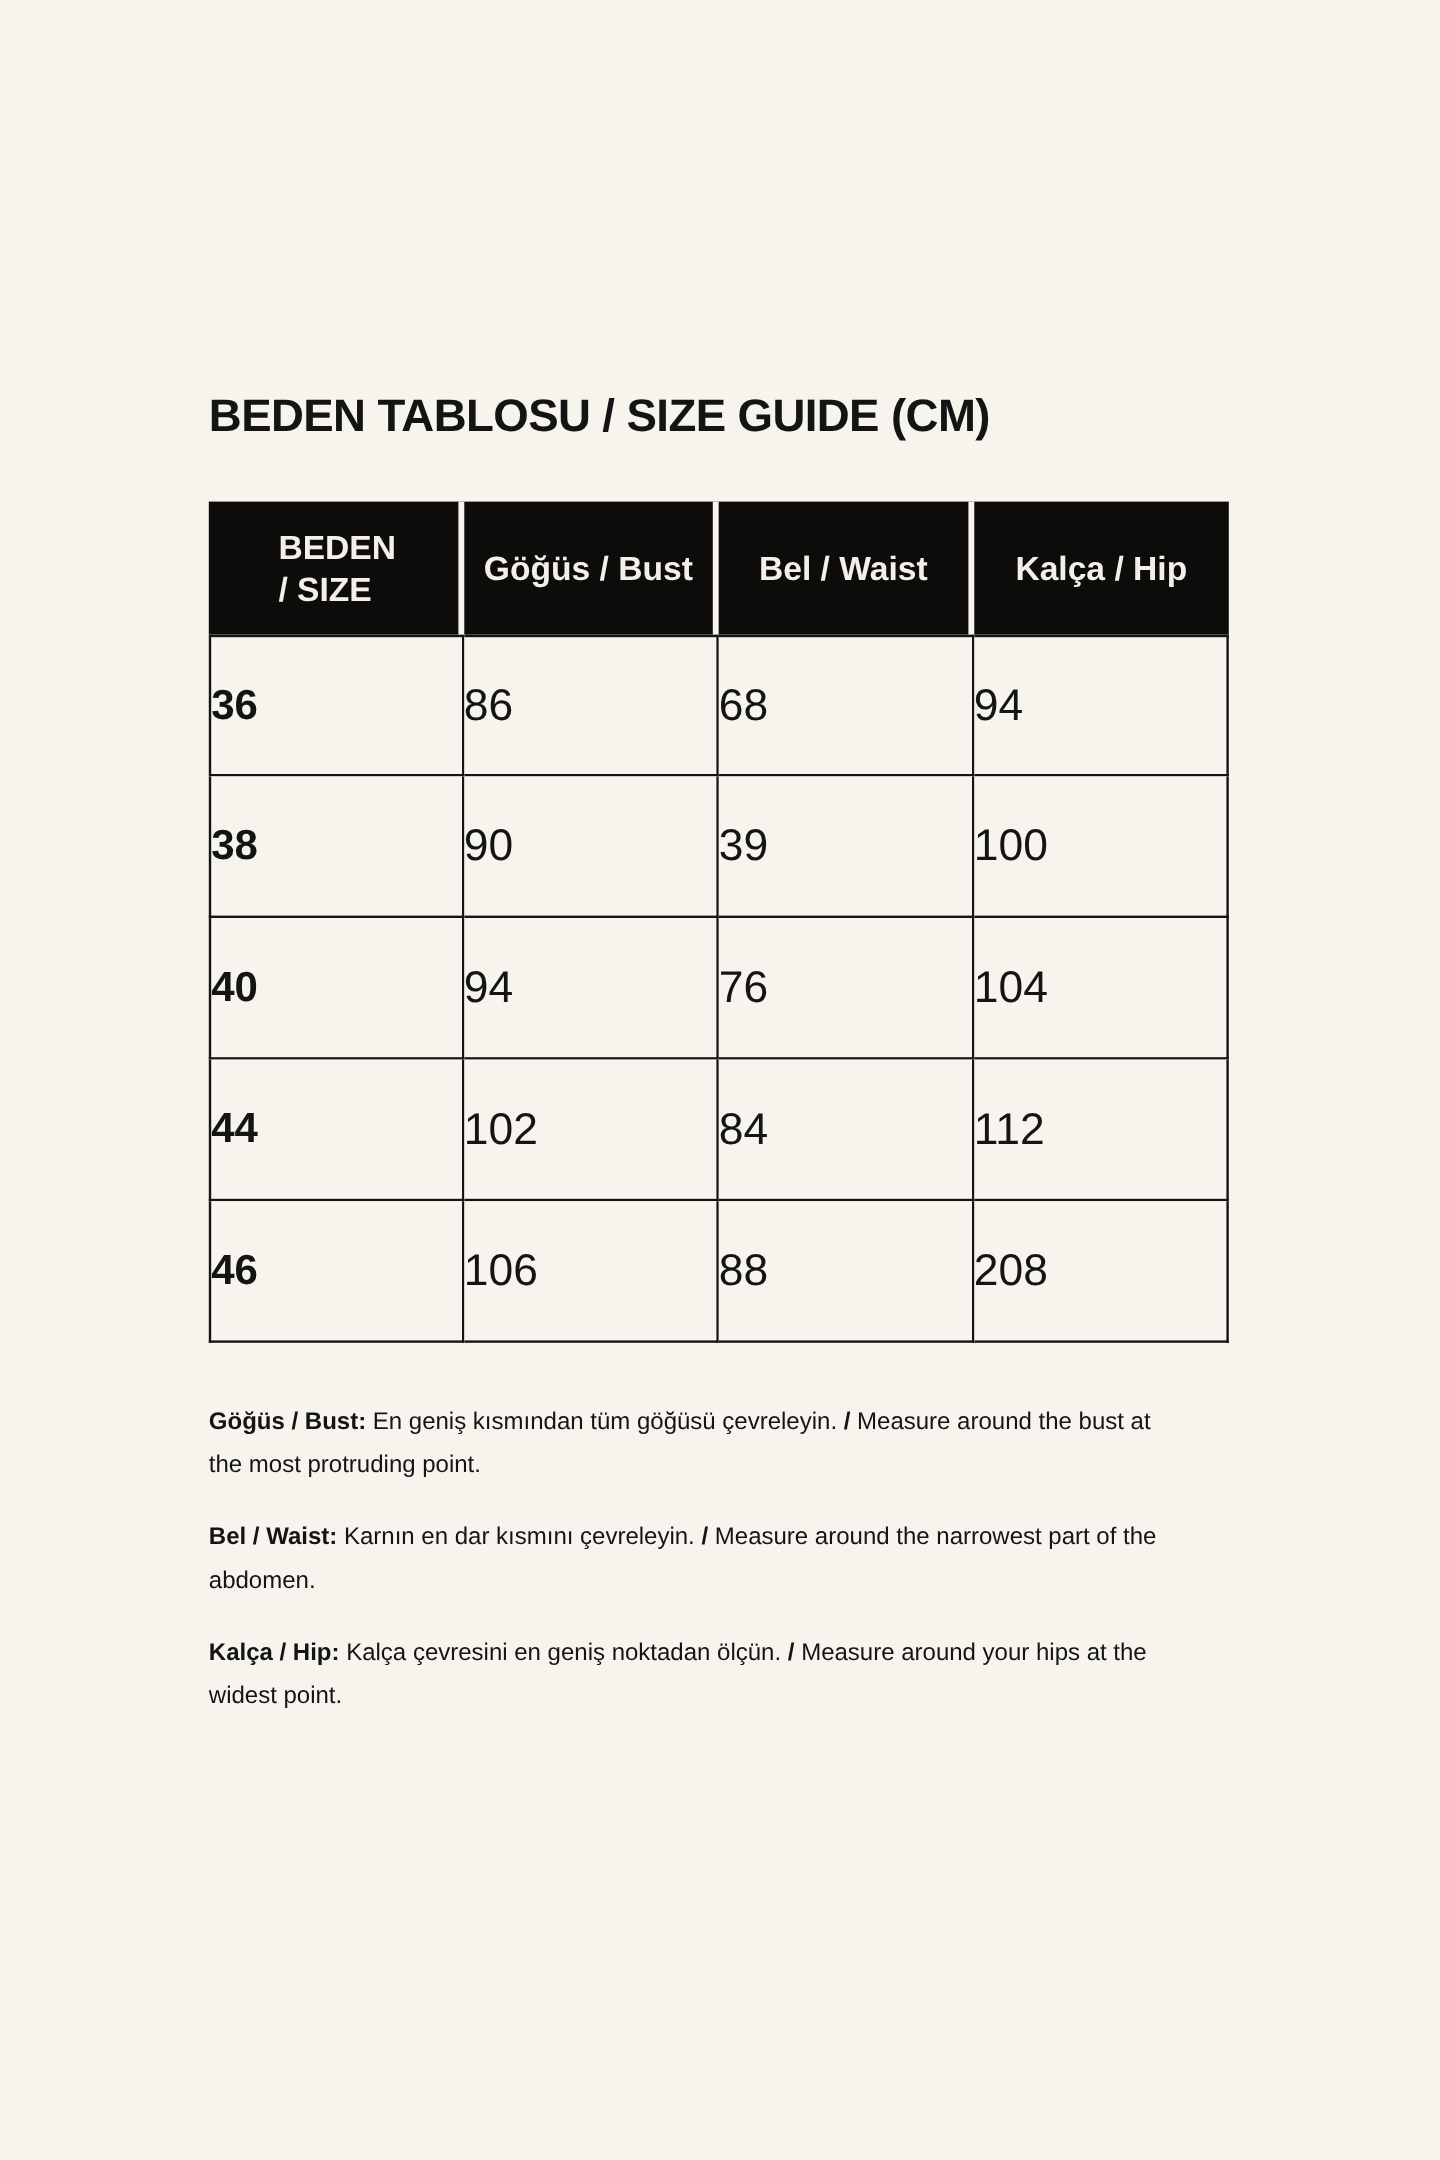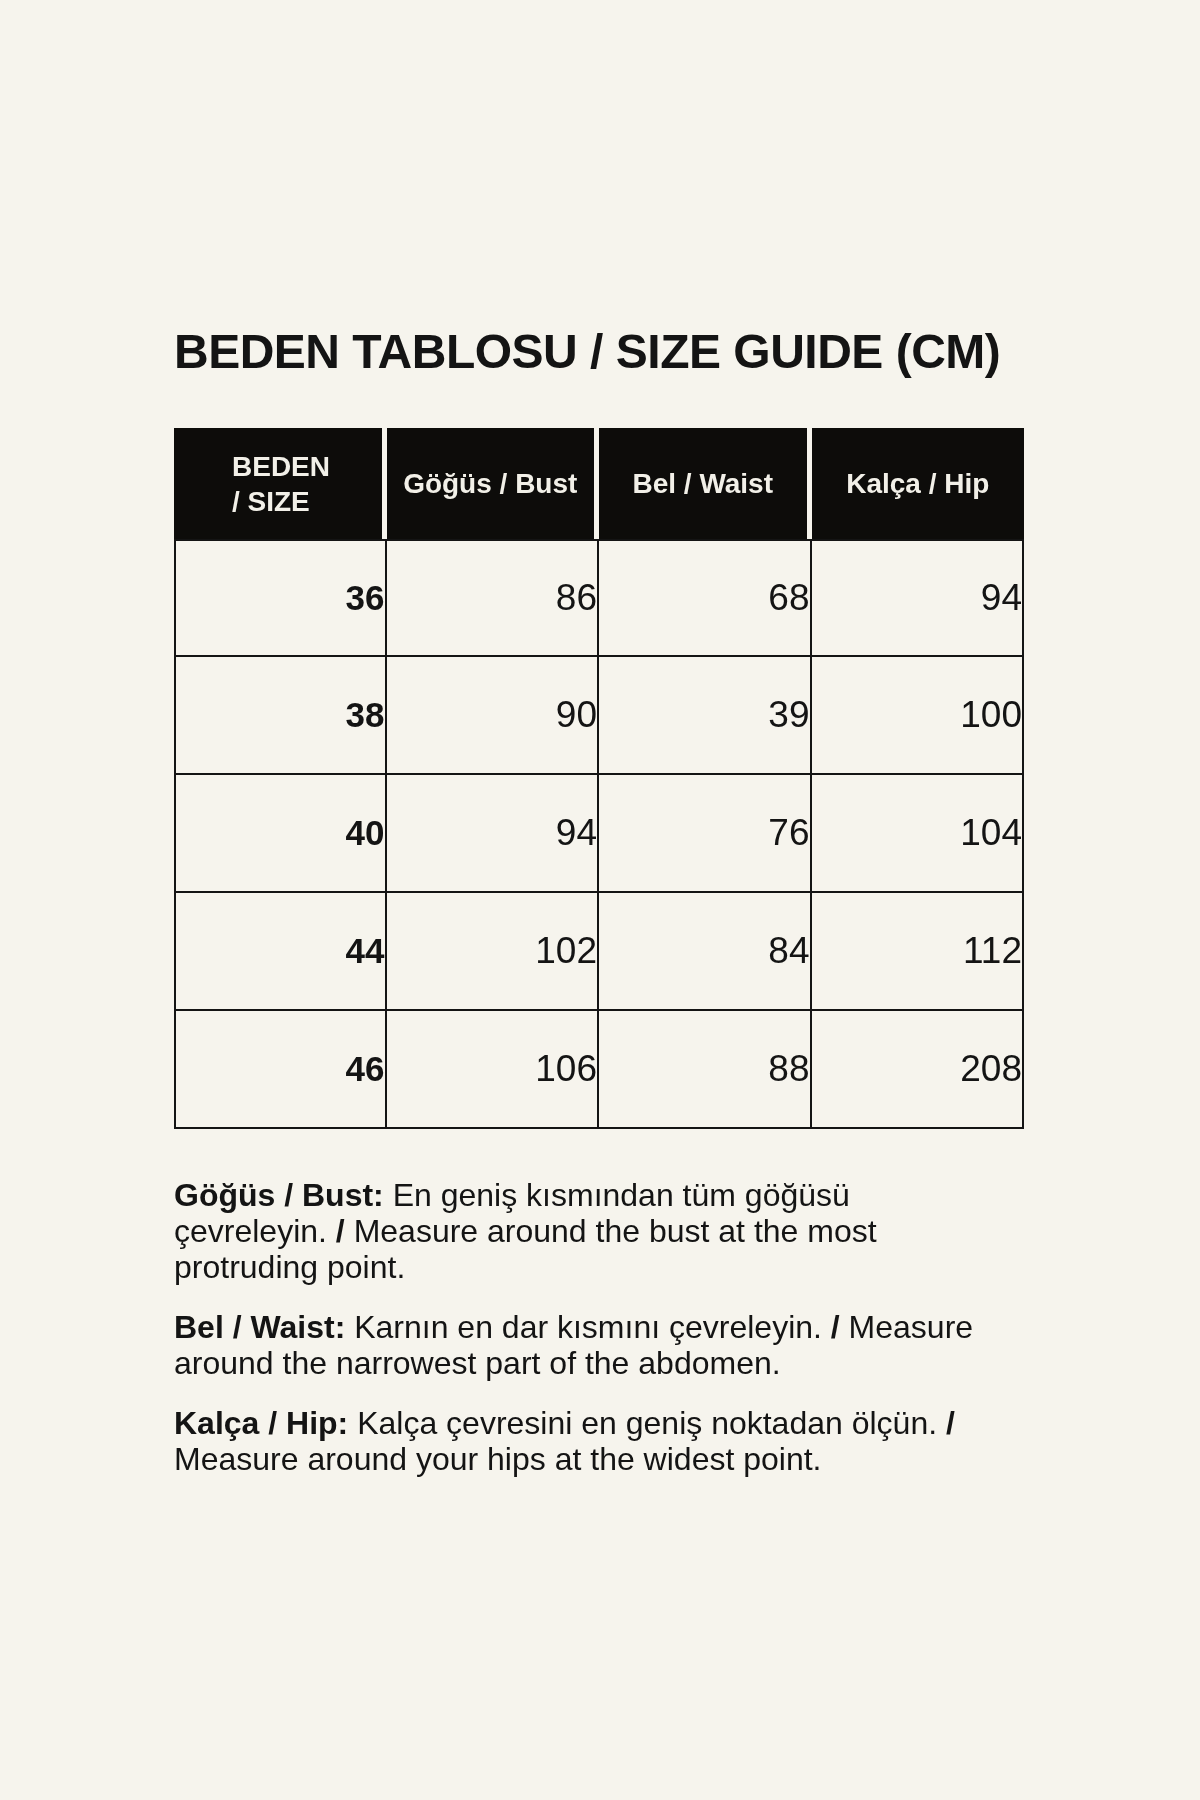--- a/index.html
+++ b/index.html
@@ -19,21 +19,21 @@
   }
   .page {
     position: relative;
     width: 1200px;
     height: 1800px;
     padding-left: 174px;
     overflow: hidden;
   }
   .page-title {
     margin-top: 328px;
-    font-size: 48px;
+    font-size: 38px;
     font-weight: bold;
     letter-spacing: -0.5px;
     line-height: 1;
     color: var(--text);
   }
   table.size-table {
     margin-top: 52px;
     width: 850px;
     border-collapse: separate;
     border-spacing: 0;
@@ -52,36 +52,36 @@
   }
   .size-table th:last-child { border-right: none; }
   .size-table th.size-col {
     text-align: left;
     padding-left: 58px;
     padding-right: 50px;
   }
   .size-table td {
     height: 118px;
     background: var(--background);
-    text-align: right;
+    text-align: left;
     vertical-align: middle;
     font-size: 37px;
     border-right: 2px solid var(--border);
     border-bottom: 2px solid var(--border);
   }
   .size-table td:first-child {
     border-left: 2px solid var(--border);
     font-weight: bold;
     font-size: 35px;
   }
   .size-table tbody tr:first-child td { border-top: 2px solid var(--border); }
   .notes {
     margin-top: 48px;
     width: 800px;
-    font-size: 32px;
+    font-size: 20px;
     line-height: 36px;
   }
   .note { margin-bottom: 24px; }
   .note strong { font-weight: bold; }
 </style>
 </head>
 <body>
 
 <div class="page">
 

